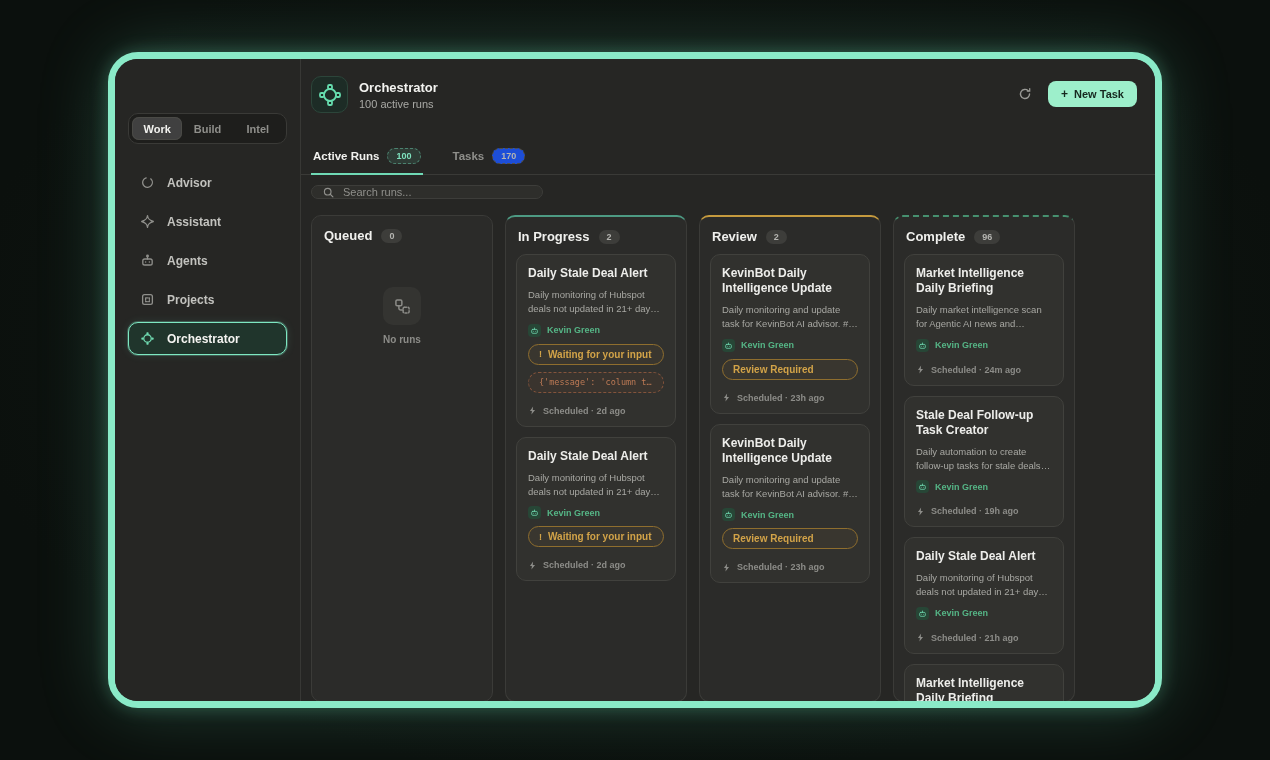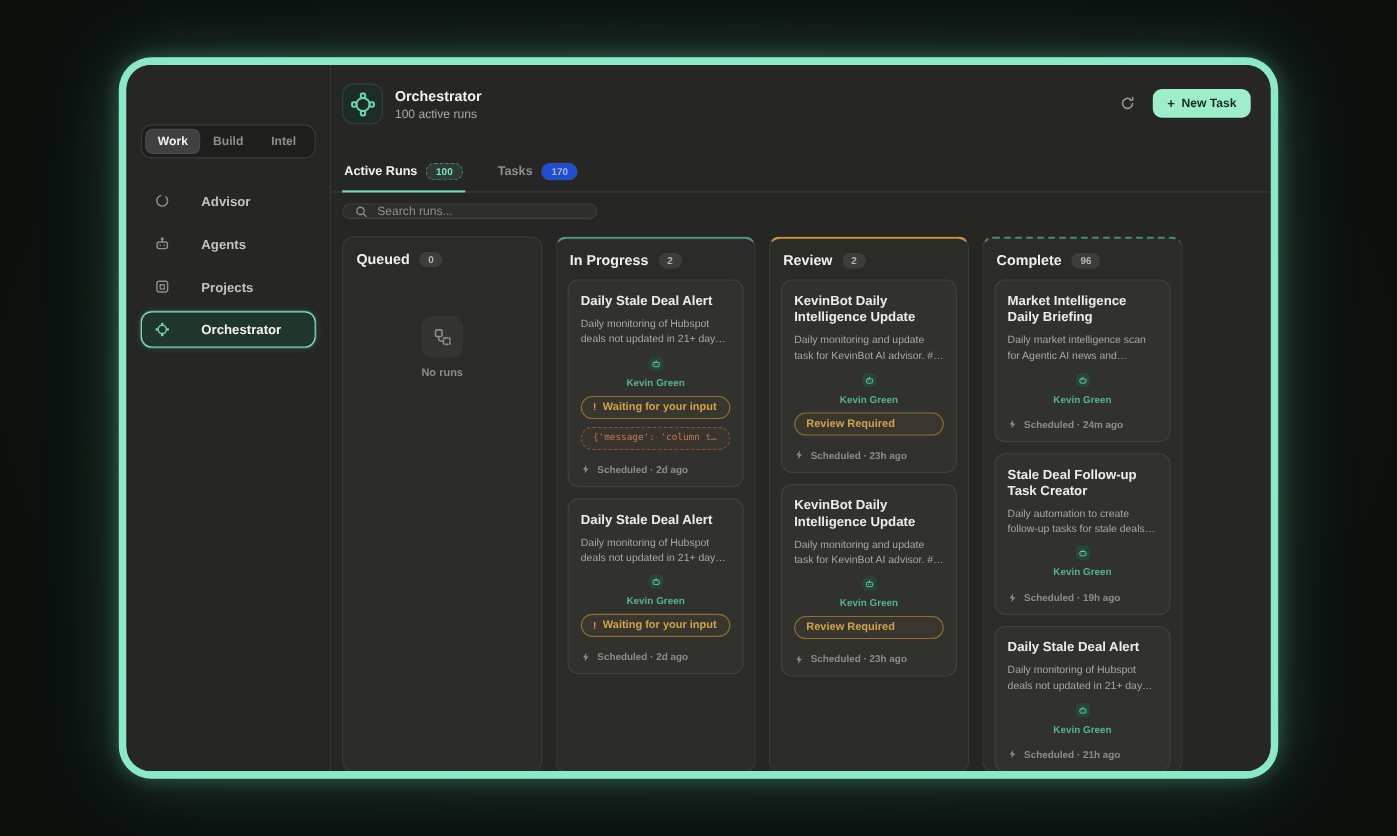--- a/index.html
+++ b/index.html
@@ -17,21 +17,21 @@
   }
   .app { width:100%; height:100%; border-radius:22px; overflow:hidden; display:flex; background:#262624; }
 
   
   .sidebar { width:186px; flex-shrink:0; border-right:1px solid #383835; padding:54px 13px 0; }
   .seg { display:flex; background:#1e1e1c; border:1px solid #3a3a37; border-radius:10px; padding:3px; height:31px; }
   .seg-btn { flex:1; border:0; background:transparent; color:#8f8f8b; font-size:11px; font-weight:700;
     border-radius:7px; font-family:inherit; cursor:pointer; }
   .seg-btn.active { background:#404040; color:#f2f2ef; box-shadow:inset 0 0 0 1px #4a4a46; }
   .nav { margin-top:22px; display:flex; flex-direction:column; gap:6px; }
-  .nav-item { display:flex; align-items:center; gap:27px; padding:7px 10px; border-radius:10px;
+  .nav-item { display:flex; align-items:center; gap:11px; padding:7px 10px; border-radius:10px;
     border:1px solid transparent; color:#c2c2be; font-size:12px; font-weight:600; cursor:pointer; }
   .nav-item .nicon { width:17px; height:17px; color:#8f8f8b; display:grid; place-items:center; }
   .nav-item .nicon svg { width:15px; height:15px; }
   .nav-item.active { background:#20352c; border-color:#7ee7c2; color:#f4f4f1;
     box-shadow:0 0 0 1px rgba(126,231,194,.25), 0 0 10px rgba(126,231,194,.12); }
   .nav-item.active .nicon { color:#6fd9b0; }
 
   
   .main { flex:1; display:flex; flex-direction:column; min-width:0; }
   .hdr { display:flex; align-items:flex-start; justify-content:space-between; padding:17px 18px 10px 10px; }
@@ -77,21 +77,21 @@
   .empty { display:flex; flex-direction:column; align-items:center; padding-top:34px; gap:9px;
     color:#8c8c88; font-size:10px; font-weight:600; }
   .empty-icn { width:38px; height:38px; border-radius:10px; background:#343431; display:grid; place-items:center; color:#8c8c88; }
   .empty-icn svg { width:17px; height:17px; }
 
   .card { background:#31312e; border:1px solid #41413d; border-radius:10px; padding:11px 11px 10px;
     display:flex; flex-direction:column; gap:7px; cursor:pointer; }
   .card-title { font-size:12px; font-weight:700; color:#ededea; line-height:1.25; }
   .card-desc { font-size:9.5px; color:#a8a8a3; line-height:1.5; display:-webkit-box;
     -webkit-line-clamp:2; -webkit-box-orient:vertical; overflow:hidden; }
-  .assignee { display:flex; align-items:center; gap:6px;flex-direction:column; }
+  .assignee { display:flex; align-items:center; gap:6px; }
   .avatar { width:13px; height:13px; border-radius:4px; background:#274636; color:#6fd9b0;
     display:grid; place-items:center; flex-shrink:0; }
   .avatar svg { width:9px; height:9px; }
   .assignee-name { font-size:9px; font-weight:700; color:#55b586; }
   .pill { display:flex; align-items:center; gap:6px; border-radius:999px; padding:4px 10px;
     font-size:10px; font-weight:700; width:100%; min-height:21px; }
   .pill.warning { border:1px solid #8f6e2e; color:#d2a348; background:rgba(185,140,60,.06); }
   .pill.error { border:1px dashed #84543c; color:#bd7a55; background:rgba(160,85,55,.08);
     font-family:"DejaVu Sans Mono", monospace; font-size:8.5px; font-weight:400; }
   .pill .pill-label { white-space:nowrap; overflow:hidden; text-overflow:ellipsis; }
@@ -116,20 +116,28 @@
             <span class="nicon">
               <svg viewBox="0 0 16 16" fill="none" stroke="currentColor" stroke-width="1.4" stroke-linecap="round" stroke-linejoin="round">
                 <circle cx="8" cy="8" r="5.2" stroke-dasharray="19 5" transform="rotate(40 8 8)"></circle>
               </svg>
             </span>
             <span class="nav-label">Advisor</span>
           </div>
           <div class="nav-item">
             <span class="nicon">
               <svg viewBox="0 0 16 16" fill="none" stroke="currentColor" stroke-width="1.4" stroke-linecap="round" stroke-linejoin="round">
+                <path d="M8 1.8C8.5 5 9.5 6.5 14.2 8 9.5 9.5 8.5 11 8 14.2 7.5 11 6.5 9.5 1.8 8 6.5 6.5 7.5 5 8 1.8Z"></path>
+              </svg>
+            </span>
+            <span class="nav-label">Assistant</span>
+          </div>
+          <div class="nav-item">
+            <span class="nicon">
+              <svg viewBox="0 0 16 16" fill="none" stroke="currentColor" stroke-width="1.4" stroke-linecap="round" stroke-linejoin="round">
                 <rect x="3" y="6.4" width="10" height="6.4" rx="2"></rect>
                 <path d="M8 4.2v2.2"></path>
                 <circle cx="8" cy="3.3" r="0.9"></circle>
                 <circle cx="6" cy="9.6" r="0.8" fill="currentColor" stroke="none"></circle>
                 <circle cx="10" cy="9.6" r="0.8" fill="currentColor" stroke="none"></circle>
               </svg>
             </span>
             <span class="nav-label">Agents</span>
           </div>
           <div class="nav-item">

